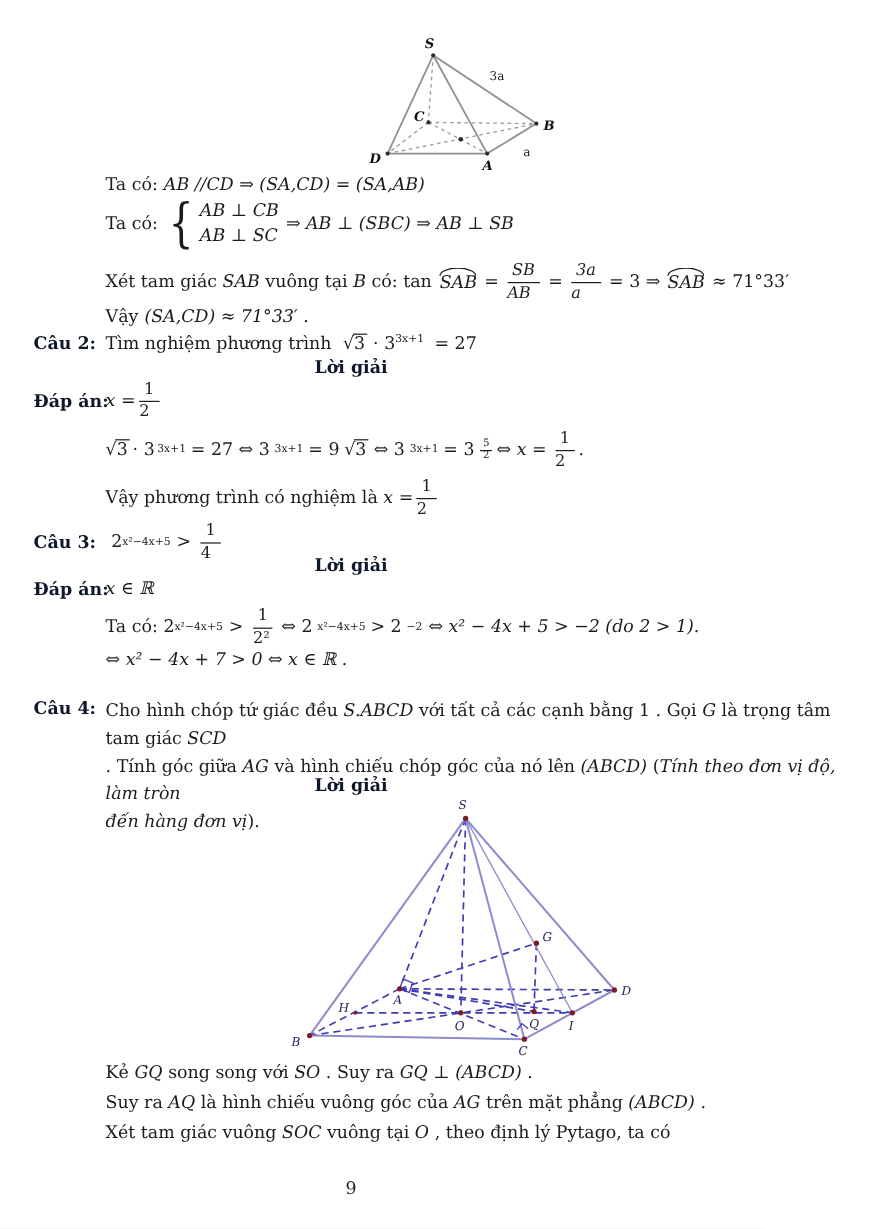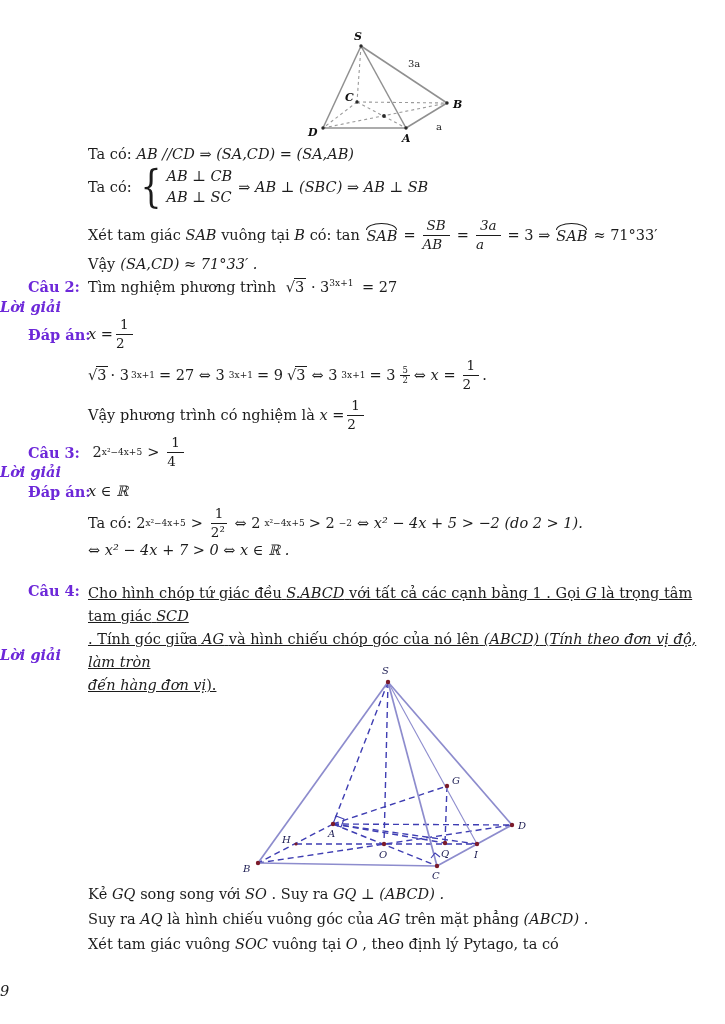--- a/index.html
+++ b/index.html
@@ -4,22 +4,22 @@
 <style>
   html,body{margin:0;padding:0;background:#e8e8e8;}
   .doc{
     position:relative;width:725px;height:1024px;margin:0 auto;background:#ffffff;
     font-family:"DejaVu Serif","Liberation Serif",serif;font-size:14.5px;color:#1c1c1c;
     overflow:hidden;
   }
   .abs{position:absolute;white-space:nowrap;}
   .t{font-style:normal;}
   .m{font-style:italic;}
-  .blue{color:#6d28d9;font-weight:bold;}
-  .center{left:0;width:585px;font-style:italic;}
+  .blue{color:#0f172a;font-weight:bold;}
+  .center{left:0;width:585px;text-align:center;}
   sup{font-size:9px;}
   sup.up{font-style:normal;}
   
   .frac{display:inline-block;vertical-align:middle;font-size:13.5px;line-height:1.12;margin:0 3px;}
   .frac .num{display:block;border-bottom:1.1px solid #1c1c1c;padding:0 4px 1px 4px;}
   .frac .den{display:block;padding-top:1px;}
   
   .sqrt{display:inline-block;white-space:nowrap;}
   .sqrt .sym{font-style:normal;}
   .sqrt .rad{border-top:1.2px solid #1c1c1c;padding:0 2px 0 1px;margin-left:-1px;font-style:normal;}
@@ -195,21 +195,21 @@
         <span class="num">1</span>
         <span class="den">2²</span>
       </span>
     <span class="t" style="margin:0 4px;">⇔ 2</span><sup>x²−4x+5</sup>
     <span class="t" style="margin:0 4px;">&gt; 2</span><sup class="up">−2</sup>
     <span class="m" style="margin-left:5px;">⇔ x² − 4x + 5 &gt; −2  (do 2 &gt; 1).</span>
   </div>
   <div class="abs m" style="left:88px;top:542px;">⇔ x² − 4x + 7 &gt; 0 ⇔ x ∈ ℝ .</div>
 
   <div class="abs qlabel blue" style="top:582px;">Câu 4:</div>
-  <div class="abs para" style="left:88px;top:582px;text-decoration:underline;">
+  <div class="abs para" style="left:88px;top:582px;">
     <div>
       <span class="t">Cho hình chóp tứ giác đều</span>
       <span class="m">S.ABCD</span>
       <span class="t">với tất cả các cạnh bằng 1 . Gọi</span>
       <span class="m">G</span>
       <span class="t">là trọng tâm tam giác</span>
       <span class="m">SCD</span>
     </div>
     <div>
       <span class="t">. Tính góc giữa</span>

